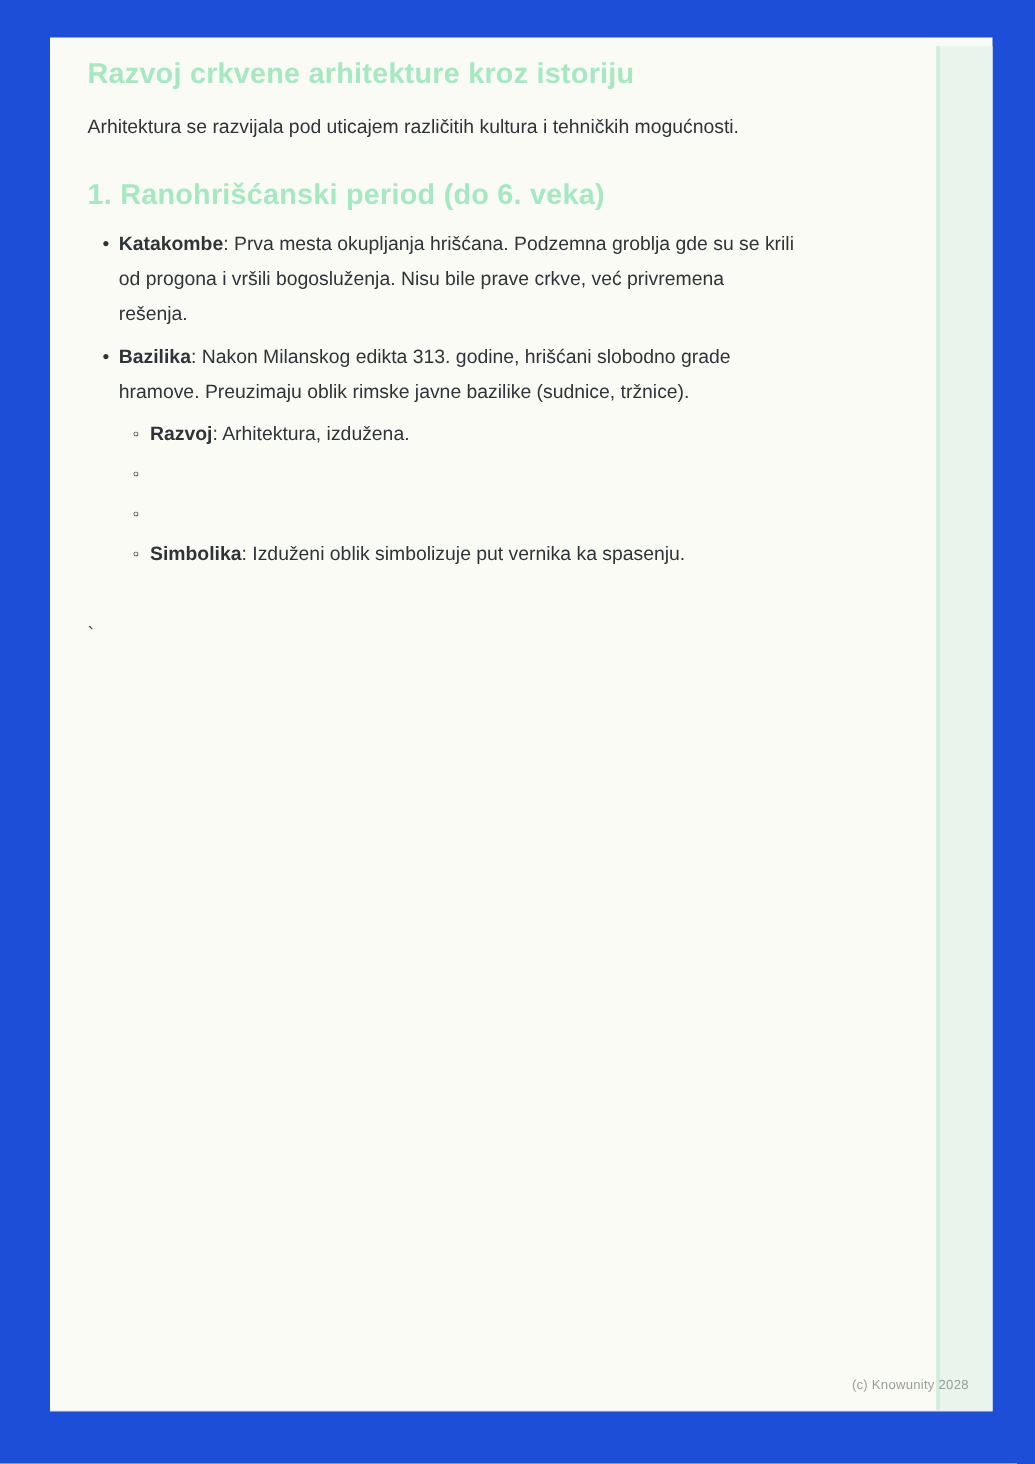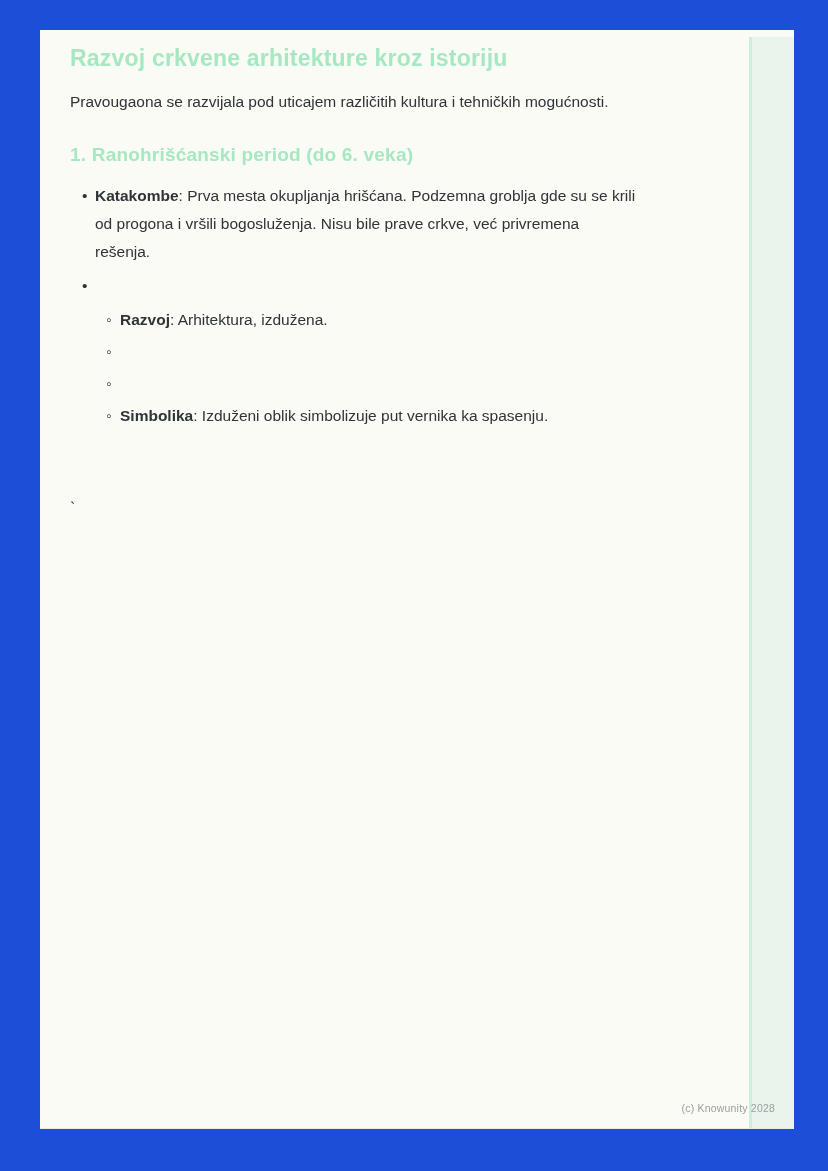--- a/index.html
+++ b/index.html
@@ -26,21 +26,21 @@
     margin:13px 0 0 0;
     font-size:23px; line-height:30px; font-weight:bold;
     color:#a6e8c2; letter-spacing:0.2px;
   }
   p.intro {
     margin:17px 0 0 0;
     font-size:15.5px; line-height:24px; color:#2f3438;
   }
   h2.section {
     margin:28px 0 0 0;
-    font-size:19px; line-height:26px; font-weight:bold;
+    font-size:23px; line-height:26px; font-weight:bold;
     color:#a6e8c2; letter-spacing:0.2px;
   }
   .list { margin-top:14px; }
   .li {
     display:flex; align-items:flex-start;
     font-size:15.5px; line-height:28px; color:#2f3438;
   }
   .li .marker { flex:none; text-align:left; }
   .l1 { padding-left:12px; margin-bottom:6px; }
   .l1 > .marker { width:13px; }
@@ -62,35 +62,37 @@
 </head>
 <body>
 
 <div class="canvas">
   <div class="page">
     <div class="green-band"></div>
 
     <div class="content">
       <h1 class="title">Razvoj crkvene arhitekture kroz istoriju</h1>
 
-      <p class="intro">Pravougaona se razvijala pod uticajem različitih kultura i tehničkih mogućnosti.</p>
+      <p class="intro">Arhitektura se razvijala pod uticajem različitih kultura i tehničkih mogućnosti.</p>
 
       <h2 class="section">1. Ranohrišćanski period (do 6. veka)</h2>
 
       <div class="list">
 
         <div class="li l1">
           <span class="marker">•</span>
           <span class="li-text"><b>Katakombe</b><span>: Prva mesta okupljanja hrišćana. Podzemna groblja gde su se krili
 od progona i vršili bogosluženja. Nisu bile prave crkve, već privremena
 rešenja.</span></span>
         </div>
 
         <div class="li l1">
           <span class="marker">•</span>
+          <span class="li-text"><b>Bazilika</b><span>: Nakon Milanskog edikta 313. godine, hrišćani slobodno grade
+hramove. Preuzimaju oblik rimske javne bazilike (sudnice, tržnice).</span></span>
         </div>
 
         <div class="sublist">
           <div class="li l2">
             <span class="marker">◦</span>
             <span class="li-text"><b>Razvoj</b><span>: Arhitektura, izdužena.</span></span>
           </div>
           <div class="li l2">
             <span class="marker">◦</span>
           </div>

